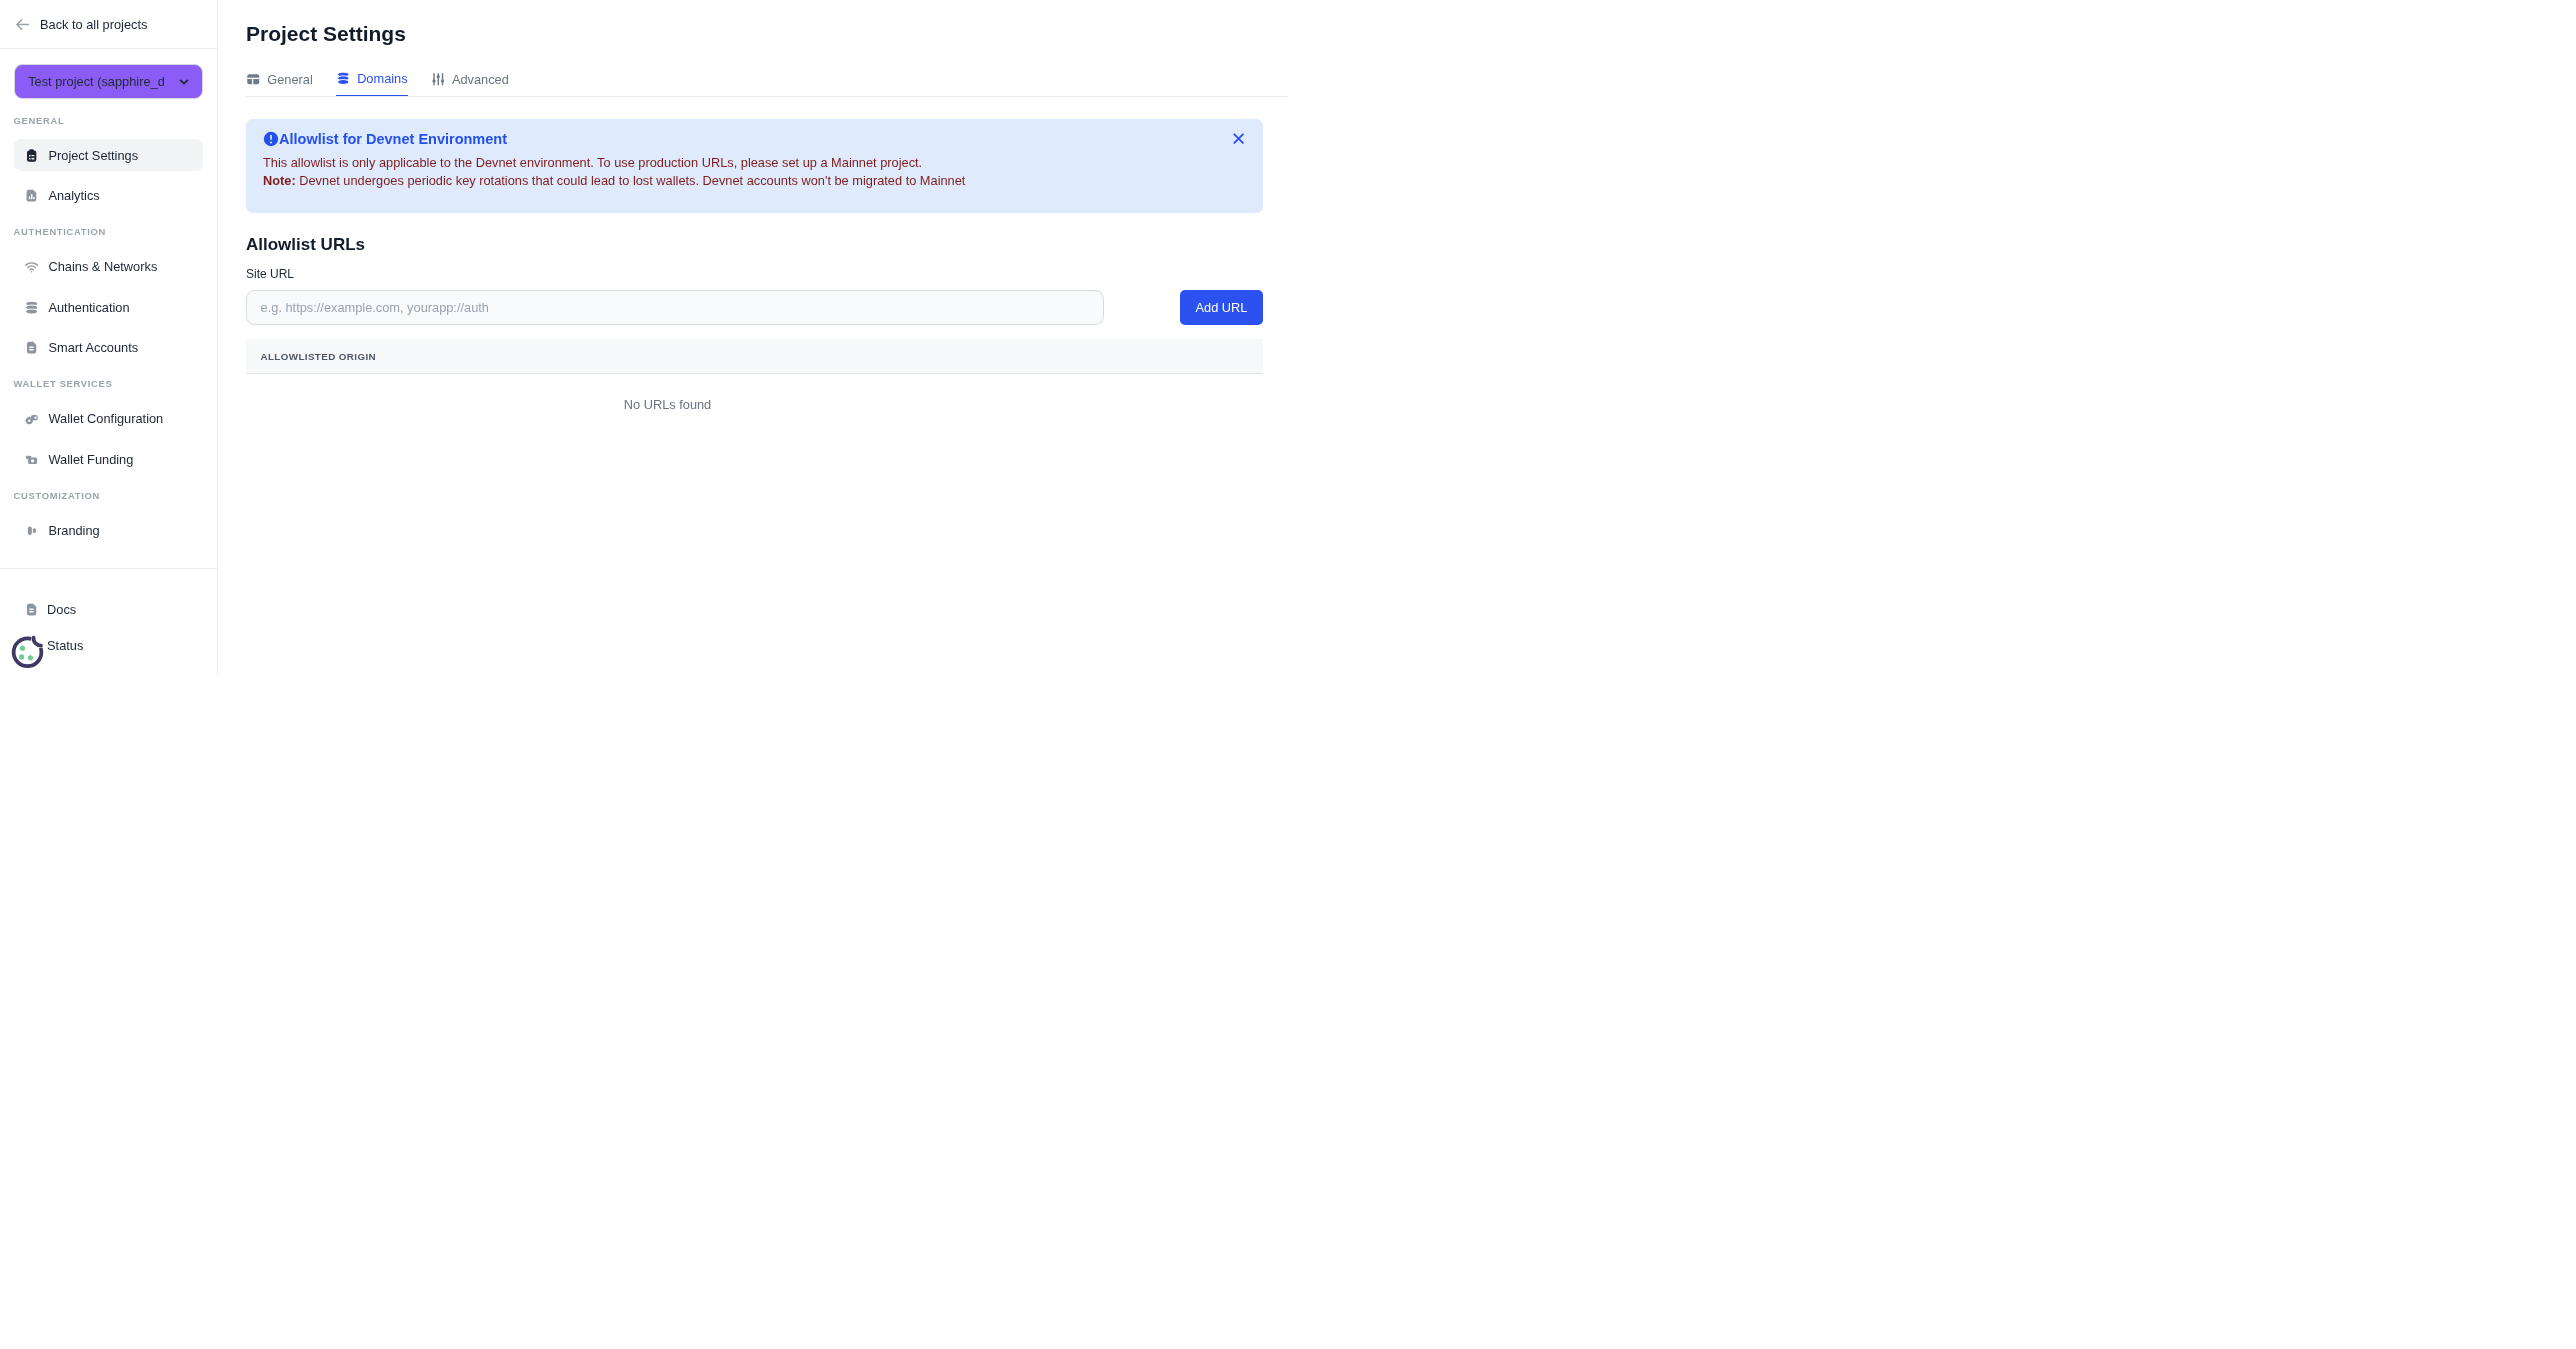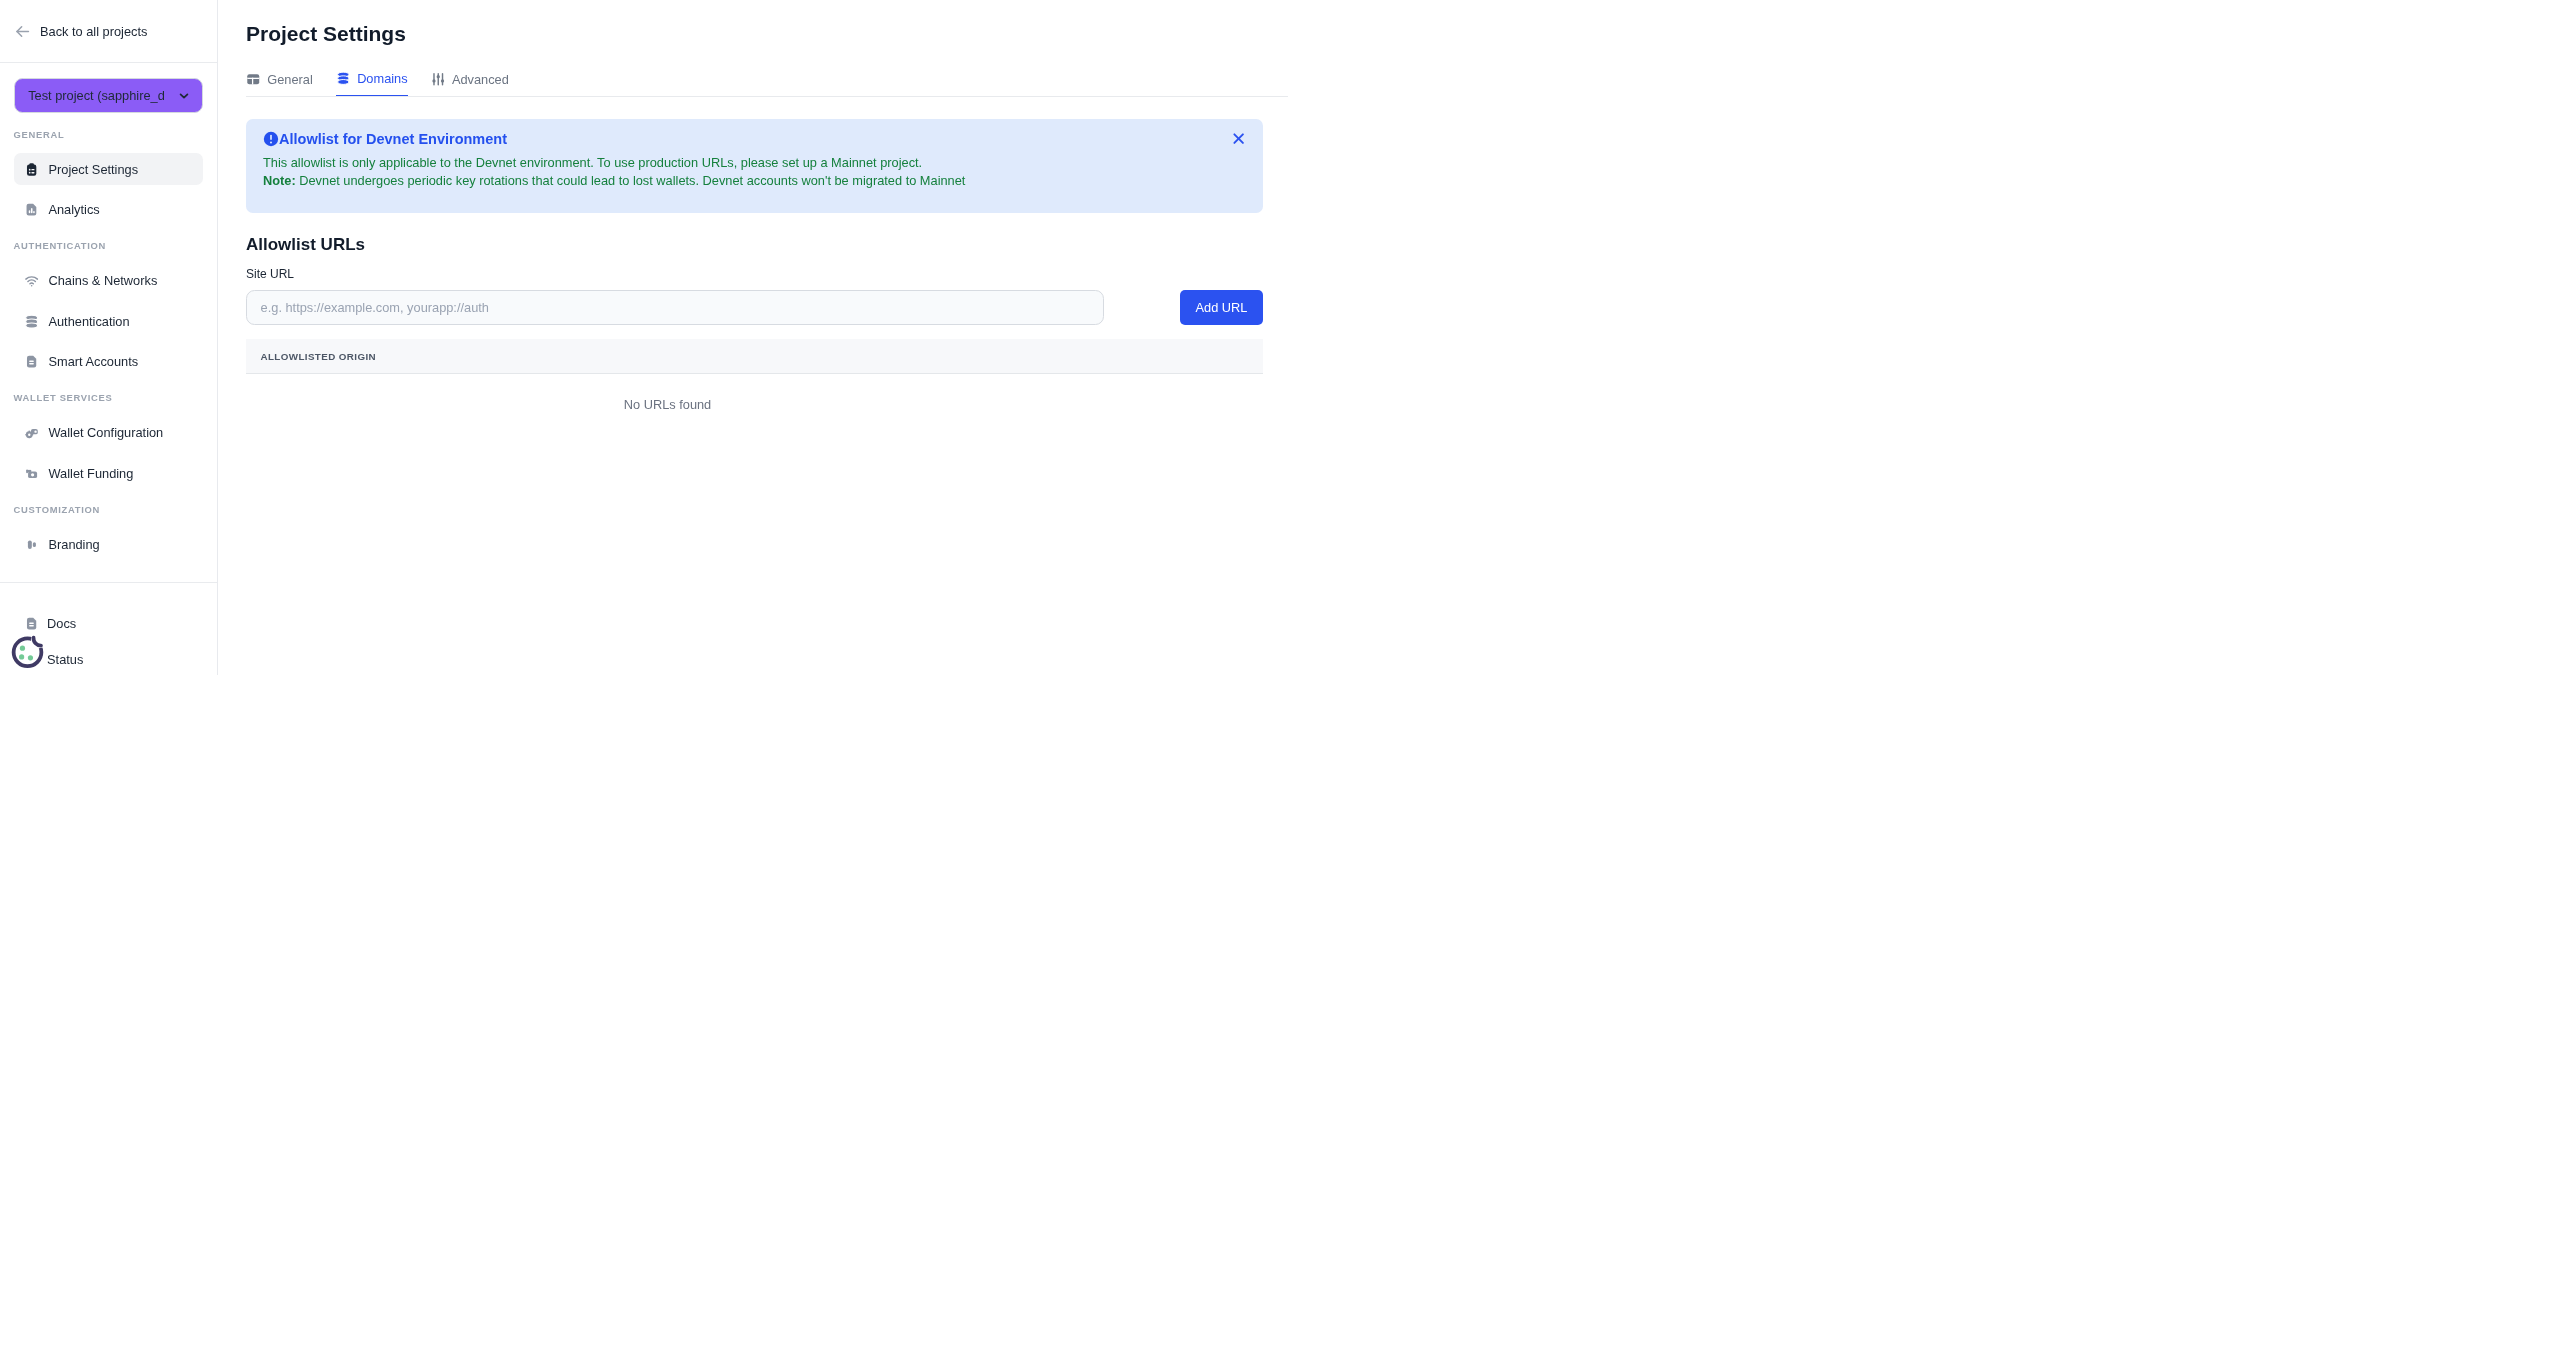--- a/index.html
+++ b/index.html
@@ -3,21 +3,21 @@
 <meta charset="utf-8">
 <style>
   * { margin:0; padding:0; box-sizing:border-box; }
   html,body { width:1288px; height:675px; overflow:hidden; background:#fff;
     font-family:"Liberation Sans", sans-serif; color:#18212f; }
   .app { display:flex; width:1288px; height:675px; position:relative; }
 
   
   .sidebar { width:218px; min-width:218px; height:675px; background:#fff;
     border-right:0.9px solid #e8eaee; display:flex; flex-direction:column; position:relative; }
-  .back-row { height:63px; display:flex; align-items:center; gap:9.4px; padding:0 13.6px;
+  .back-row { height:49px; display:flex; align-items:center; gap:9.4px; padding:0 13.6px;
     border-bottom:0.9px solid #e9ebee; cursor:pointer; }
   .back-row .arrow { color:#9aa2ae; display:flex; }
   .back-label { font-size:12.8px; font-weight:500; color:#1b2533; }
 
   .side-scroll { height:492px; overflow:hidden; margin-bottom:27px; }
   .proj-select { margin:15.3px 13.6px 0 13.6px; width:189px; height:35px; border:0.9px solid #d4d9df;
     border-radius:8.5px; background:#8b5cf6; display:flex; align-items:center; padding:0 12px 0 13.6px;
     cursor:pointer; }
   .proj-select .proj-label { flex:1; font-size:12.8px; color:#1e2936; white-space:nowrap;
     overflow:hidden; }
@@ -55,21 +55,21 @@
     cursor:pointer; color:#6b7482; }
   .tab .t-ic { display:flex; color:#717a87; }
   .tab .t-lbl { font-size:12.8px; font-weight:500; }
   .tab.active { border-bottom:1.7px solid #2b52f0; color:#2b52f0; }
   .tab.active .t-ic { color:#2b52f0; }
 
   .banner { margin-top:22px; background:#dfeafc; border-radius:6.8px; position:relative;
     padding:12px 17px 13.6px 17px; height:94px; }
   .banner-title-row { display:flex; align-items:center; gap:0; }
   .banner-title { font-size:14.5px; font-weight:700; color:#2450ee; }
-  .banner-body { margin-top:7.7px; font-size:12.8px; line-height:18px; color:#15803d; }
+  .banner-body { margin-top:7.7px; font-size:12.8px; line-height:18px; color:#7f1d1d; }
   .banner-close { position:absolute; top:12.8px; right:17px; width:15.3px; height:15.3px;
     cursor:pointer; color:#2b52f0; display:flex; }
 
   h2.section-heading { margin-top:22px; font-size:17px; font-weight:700; color:#121c2b; }
   .field-label { margin-top:12px; font-size:12px; font-weight:500; color:#1b2533; }
 
   .url-row { margin-top:9.4px; display:flex; gap:28px; }
   .url-input { flex:1; height:35px; border:0.9px solid #d7dbe1; border-radius:8.5px;
     background:#f8fafc; padding:0 13.6px; font-size:12.8px; color:#1b2533; outline:none;
     font-family:"Liberation Sans", sans-serif; }

